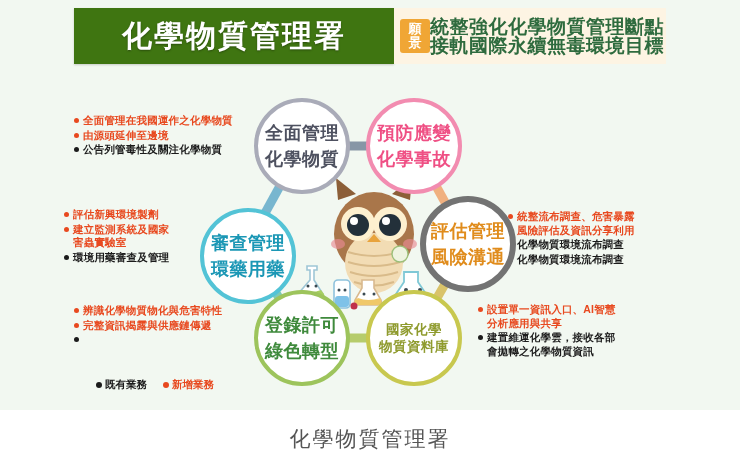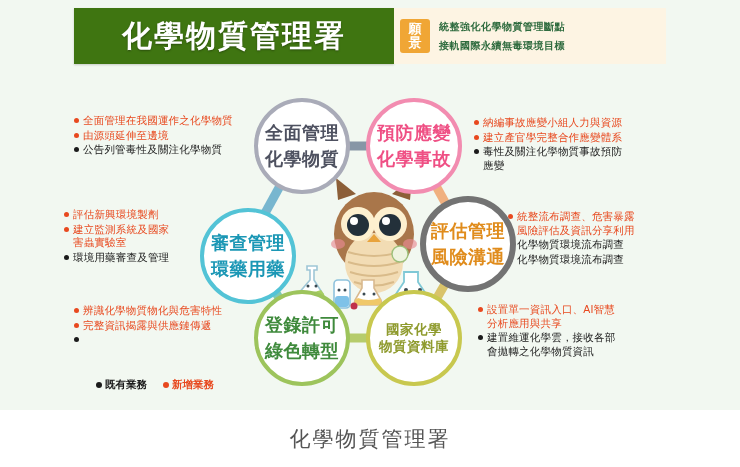--- a/index.html
+++ b/index.html
@@ -35,28 +35,28 @@
     background:#fdf4e3;
     display:flex;align-items:center;
   }
   #vision-badge{
     width:26px;margin-left:6px;
     background:#f0a635;border-radius:3px;
     color:#ffffff;font-size:13px;font-weight:bold;
     line-height:14px;text-align:center;padding:3px 2px;
   }
   #vision-lines{
-    margin-left:9px;color:#2e6b3e;font-size:10px;
+    color:#2e6b3e;font-size:19px;
     font-weight:bold;line-height:19px;letter-spacing:.5px;
   }
   
   .bullets{position:absolute;}
   .bullet-row{
     display:flex;align-items:flex-start;
-    font-size:10.5px;font-weight:normal;line-height:13.5px;
+    font-size:10.5px;font-weight:bold;line-height:13.5px;
     margin-bottom:1px;letter-spacing:.2px;
   }
   .dot{
     flex:0 0 auto;width:5px;height:5px;border-radius:50%;
     margin-top:4px;margin-right:4px;
   }
   .dot.new{background:#e8491f;}
   .dot.old{background:#1b1b1b;}
   .btxt.new{color:#e8491f;}
   .btxt.old{color:#1b1b1b;}
@@ -170,35 +170,20 @@
         <span class="btxt new">辨識化學物質物化與危害特性</span>
       </div>
       <div class="bullet-row">
         <span class="dot new"></span>
         <span class="btxt new">完整資訊揭露與供應鏈傳遞</span>
       </div>
       <div class="bullet-row">
         <span class="dot old"></span>
       </div>
     </div>
-  <div class="bullets" id="blk-r1">
-      <div class="bullet-row">
-        <span class="dot new"></span>
-        <span class="btxt new">納編事故應變小組人力與資源</span>
-      </div>
-      <div class="bullet-row">
-        <span class="dot new"></span>
-        <span class="btxt new">建立產官學完整合作應變體系</span>
-      </div>
-      <div class="bullet-row">
-        <span class="dot old"></span>
-        <span class="btxt old">毒性及關注化學物質事故預防
-應變</span>
-      </div>
-    </div>
   <div class="bullets" id="blk-r2">
       <div class="bullet-row">
         <span class="dot new"></span>
         <span class="btxt new">統整流布調查、危害暴露
 風險評估及資訊分享利用</span>
       </div>
       <div class="bullet-row">
         <span class="dot old"></span>
         <span class="btxt old">化學物質環境流布調查</span>
       </div>

